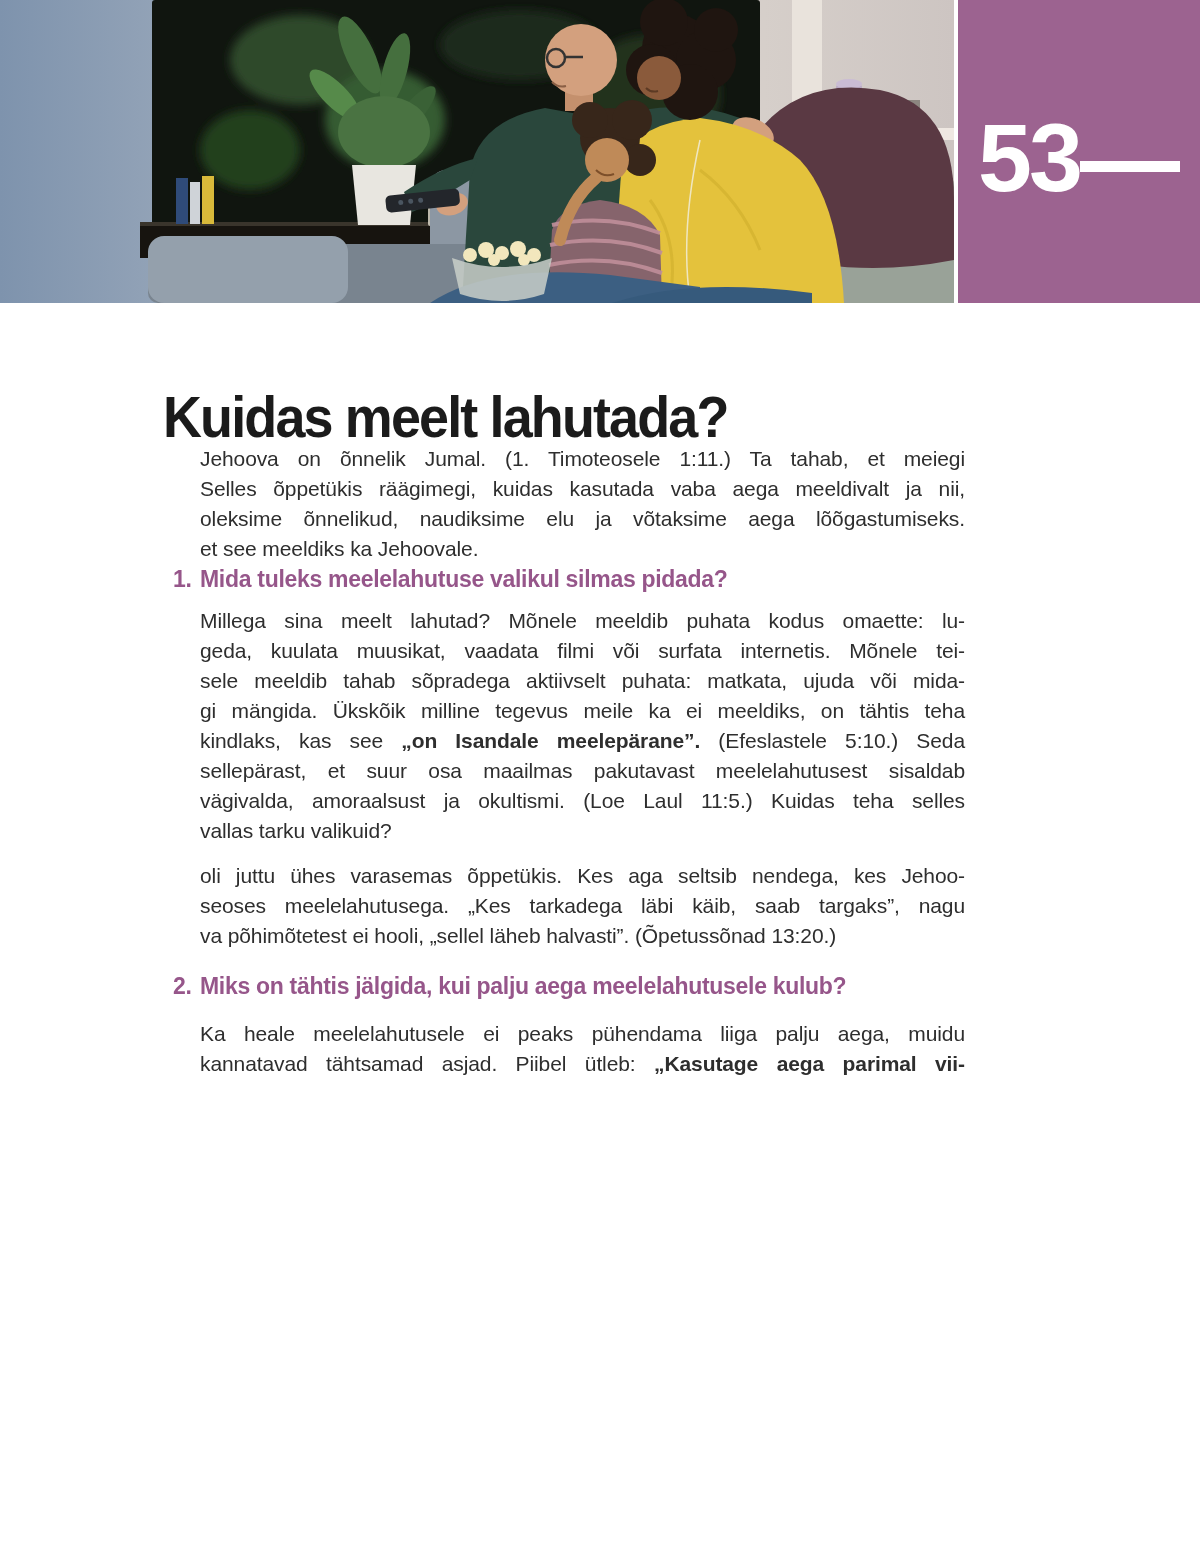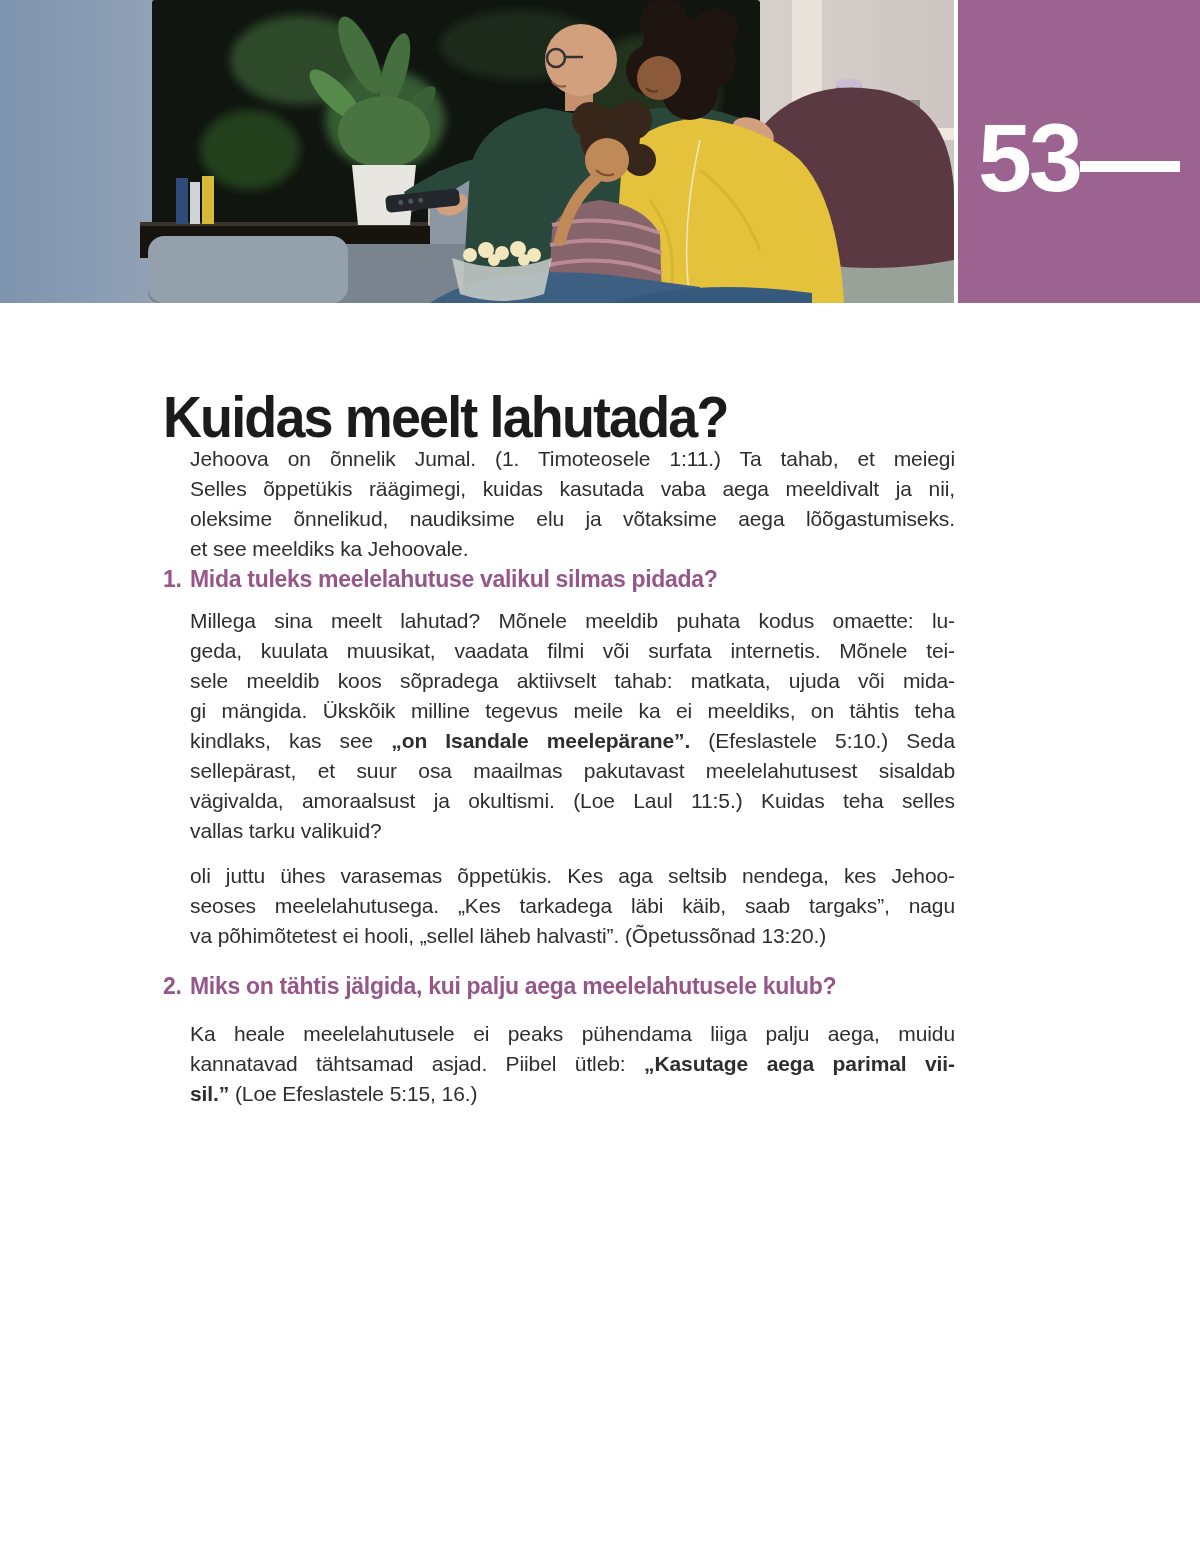--- a/index.html
+++ b/index.html
@@ -28,21 +28,21 @@
     transform:translateY(6px);
   }
   
   .title {
     position:absolute; left:163px; top:348px;
     font-size:58px; line-height:60px; font-weight:700;
     letter-spacing:-2px; color:#1b1b1b; white-space:nowrap;
     transform:scaleX(0.93); transform-origin:0 0;
   }
   .article-body {
-    position:absolute; left:190px; top:444px; width:765px;
+    position:absolute; left:200px; top:444px; width:765px;
     color:#2e2e2e; font-size:21px;
   }
   .paragraph { margin:0; }
   .line {
     height:30px; line-height:30px;
     text-align:justify; text-align-last:justify;
     letter-spacing:-0.1px;
   }
   .line.last { text-align:right; text-align-last:left; }
   .bold { font-weight:700; }
@@ -227,33 +227,32 @@
       <div class="paragraph">
         <div class="line"><span>Jehoova on õnnelik Jumal. (1. Timoteosele 1:11.) Ta tahab, et meiegi</span></div>
         <div class="line"><span>Selles õppetükis räägimegi, kuidas kasutada vaba aega meeldivalt ja nii,</span></div>
         <div class="line"><span>oleksime õnnelikud, naudiksime elu ja võtaksime aega lõõgastumiseks.</span></div>
         <div class="line last"><span>et see meeldiks ka Jehoovale.</span></div>
       </div>
       <div class="question-heading mt-q1"><span class="q-num">1.</span><span>Mida tuleks meelelahutuse valikul silmas pidada?</span></div>
       <div class="paragraph mt-p2">
         <div class="line"><span>Millega sina meelt lahutad? Mõnele meeldib puhata kodus omaette: lu-</span></div>
         <div class="line"><span>geda, kuulata muusikat, vaadata filmi või surfata internetis. Mõnele tei-</span></div>
-        <div class="line"><span>sele meeldib koos sõpradega aktiivselt tahab: matkata, ujuda või mida-</span></div>
+        <div class="line"><span>sele meeldib tahab sõpradega aktiivselt puhata: matkata, ujuda või mida-</span></div>
         <div class="line"><span>gi mängida. Ükskõik milline tegevus meile ka ei meeldiks, on tähtis teha</span></div>
         <div class="line"><span>kindlaks, kas see </span><span class="bold">„on Isandale meelepärane”.</span><span> (Efeslastele 5:10.) Seda</span></div>
         <div class="line"><span>sellepärast, et suur osa maailmas pakutavast meelelahutusest sisaldab</span></div>
         <div class="line"><span>vägivalda, amoraalsust ja okultismi. (Loe Laul 11:5.) Kuidas teha selles</span></div>
         <div class="line last"><span>vallas tarku valikuid?</span></div>
       </div>
       <div class="paragraph mt-p3">
         <div class="line"><span>oli juttu ühes varasemas õppetükis. Kes aga seltsib nendega, kes Jehoo-</span></div>
         <div class="line"><span>seoses meelelahutusega. „Kes tarkadega läbi käib, saab targaks”, nagu</span></div>
         <div class="line last"><span>va põhimõtetest ei hooli, „sellel läheb halvasti”. (Õpetussõnad 13:20.)</span></div>
       </div>
       <div class="question-heading mt-q2"><span class="q-num">2.</span><span>Miks on tähtis jälgida, kui palju aega meelelahutusele kulub?</span></div>
       <div class="paragraph mt-p4">
         <div class="line"><span>Ka heale meelelahutusele ei peaks pühendama liiga palju aega, muidu</span></div>
         <div class="line"><span>kannatavad tähtsamad asjad. Piibel ütleb: </span><span class="bold">„Kasutage aega parimal vii-</span></div>
-        <div class="line last"><span class="bold">sil.”</span><span> (Loe Efeslastele 5:15, 16.)</span></div>
       </div>
     </div>
 
 </div>
 
 </body></html>

